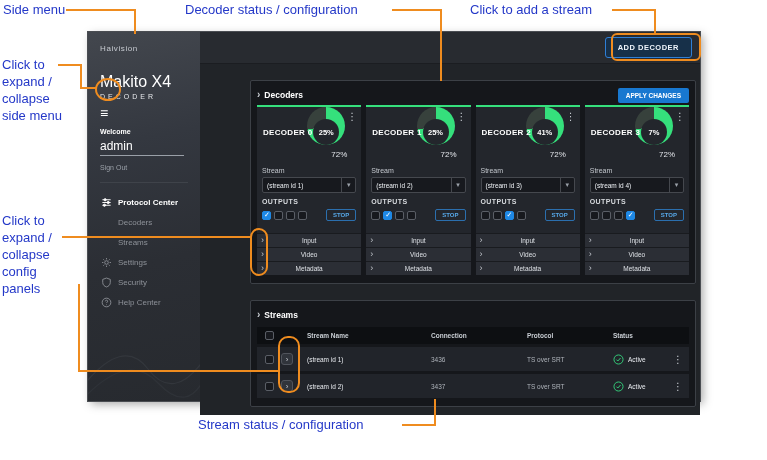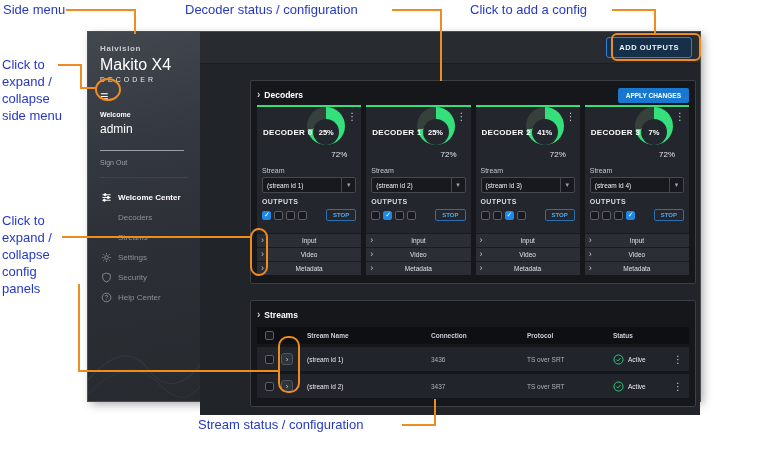--- a/index.html
+++ b/index.html
@@ -36,26 +36,26 @@
   #l-ss-h{left:402px;top:424px;width:34px;height:2px}
   #l-ss-v{left:434px;top:399px;width:2px;height:27px}
 
   
   .shot{position:absolute;left:88px;top:32px;width:612px;height:369px;display:flex;
     background:#26292e;box-shadow:0 0 0 1px #4a4d52,3px 3px 9px rgba(0,0,0,.35);z-index:1}
 
   
   .sidebar{width:112px;flex:none;position:relative;padding:12px 0 0 12px;
     background:linear-gradient(168deg,#43474e 0%,#343840 30%,#2b2e34 62%,#272a2f 100%);overflow:hidden}
-  .brand{font-size:8px;font-weight:bold;color:#c7cbd1;letter-spacing:.6px}
-  .product{font-size:16px;color:#fff;margin-top:3px}
+  .brand{font-size:8px;font-weight:normal;color:#c7cbd1;letter-spacing:.6px}
+  .product{font-size:16px;color:#fff;margin-top:20px}
   .product-sub{font-size:7px;letter-spacing:3px;color:#e6e8eb;margin-top:2px}
   .burger{margin-top:7px;width:18px;font-size:14px;line-height:13px;color:#fff;cursor:pointer}
   .welcome{margin-top:8px;font-size:7px;font-weight:bold;color:#fff}
-  .username{margin-top:4px;font-size:12px;color:#fff;width:84px;padding-bottom:14px;border-bottom:1px solid #9aa0a8}
+  .username{margin-top:4px;font-size:12px;color:#fff;width:84px;padding-bottom:2px;border-bottom:1px solid #9aa0a8}
   .signout{margin-top:8px;font-size:7px;color:#9aa0a8}
   .sdivider{margin:11px 12px 0 0;border-top:1px solid #3f434a}
   .menu{margin-top:9px}
   .mi{display:flex;align-items:center;gap:6px;height:20px;font-size:8px;color:#8d9198;cursor:pointer}
   .mi.active{color:#fff;font-weight:bold}
   .mi.sub{padding-left:18px}
   .micon{width:12px;height:12px;flex:none;display:flex;align-items:center;justify-content:center}
   .micon svg{width:11px;height:11px}
   .wave{position:absolute;left:0;bottom:0;width:112px;height:110px;opacity:.55}
 
@@ -121,21 +121,21 @@
   .status svg{width:11px;height:11px;flex:none}
   .rowdots{justify-self:end;padding-right:6px;font-size:10px;color:#c8ccd2;cursor:pointer}
 </style>
 </head>
 <body>
 
 <div class="page">
 
   <div class="ann" id="ann-side-menu">Side menu</div>
   <div class="ann" id="ann-decoder-status">Decoder status / configuration</div>
-  <div class="ann" id="ann-add-stream">Click to add a config</div>
+  <div class="ann" id="ann-add-stream">Click to add a stream</div>
   <div class="ann" id="ann-expand-side">Click to expand / collapse side menu</div>
   <div class="ann" id="ann-expand-config">Click to expand / collapse config panels</div>
   <div class="ann" id="ann-stream-status">Stream status / configuration</div>
 
   <div class="oline" id="l-sm-h"></div>
   <div class="oline" id="l-sm-v"></div>
   <div class="oline" id="l-ds-h"></div>
   <div class="oline" id="l-ds-v"></div>
   <div class="oline" id="l-as-h"></div>
   <div class="oline" id="l-as-v"></div>
@@ -166,21 +166,21 @@
       <nav class="menu">
         <div class="mi active">
           <span class="micon">
             <svg viewBox="0 0 16 16" fill="none" stroke="currentColor" stroke-width="1.4">
                 <path d="M2 4h12M2 8h12M2 12h12"></path>
                 <circle cx="6" cy="4" r="1.6" fill="currentColor"></circle>
                 <circle cx="10.5" cy="8" r="1.6" fill="currentColor"></circle>
                 <circle cx="5" cy="12" r="1.6" fill="currentColor"></circle>
               </svg>
           </span>
-          <span>Welcome Center</span>
+          <span>Protocol Center</span>
         </div>
         <div class="mi sub">
           <span>Decoders</span>
         </div>
         <div class="mi sub">
           <span>Streams</span>
         </div>
         <div class="mi">
           <span class="micon">
             <svg viewBox="0 0 16 16" fill="none" stroke="currentColor" stroke-width="1.3">
@@ -210,21 +210,21 @@
         </div>
       </nav>
       <svg class="wave" viewBox="0 0 112 110" fill="none">
         <path d="M-5 95 Q35 45 60 78 T115 70" stroke="#3c4046" stroke-width="1.2"></path>
         <path d="M-5 108 Q40 60 70 92 T118 84" stroke="#35393f" stroke-width="1.2"></path>
       </svg>
     </aside>
 
     <main class="main">
       <div class="topbar">
-        <button class="btn-add">ADD OUTPUTS</button>
+        <button class="btn-add">ADD DECODER</button>
       </div>
 
       <div class="content">
 
         <section class="panel">
           <div class="phead">
             <div class="ptitle">
               <span class="pchev">›</span>
               <span>Decoders</span>
             </div>

